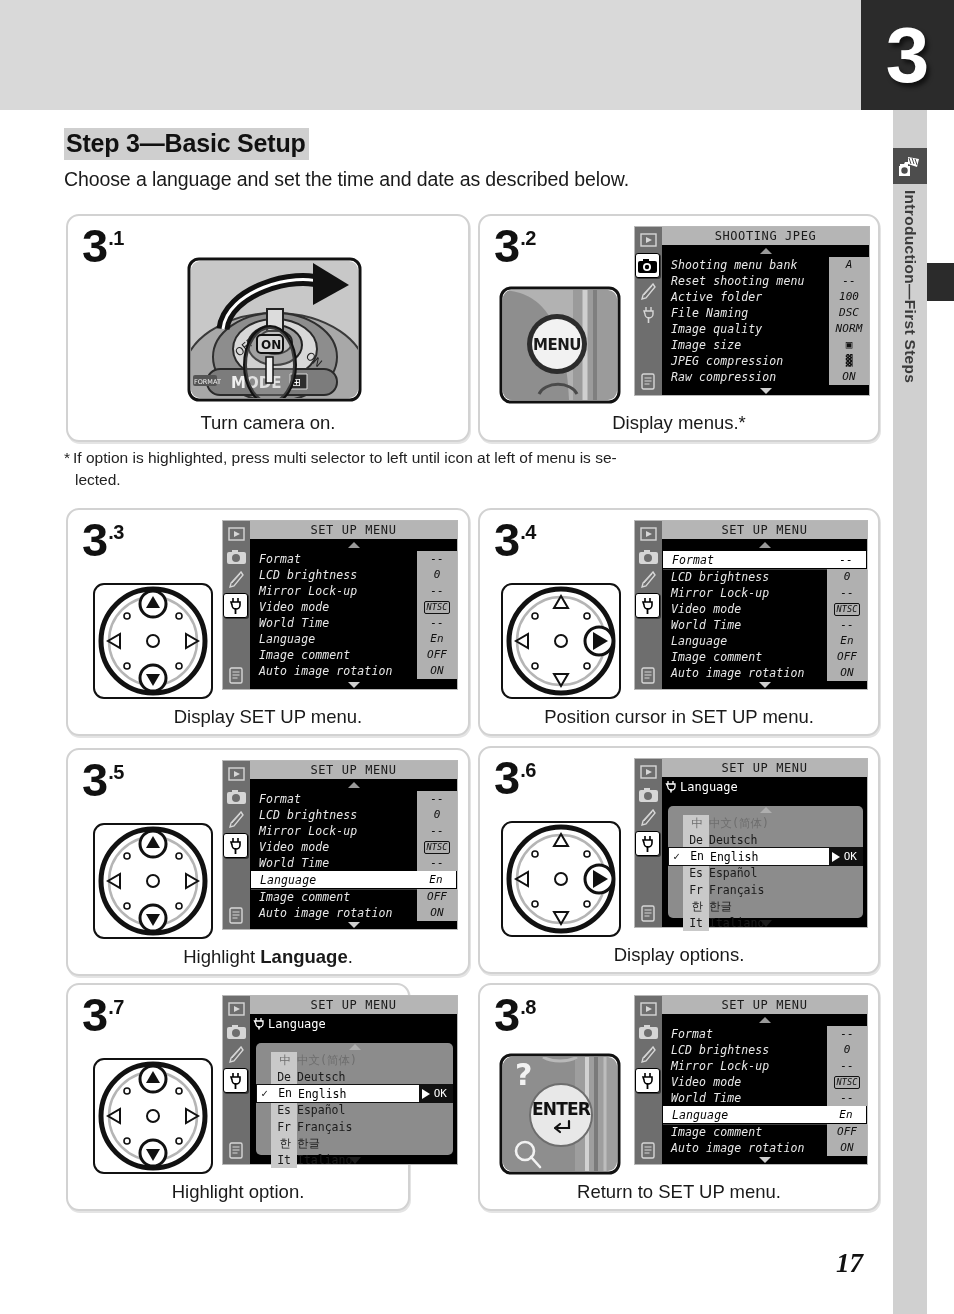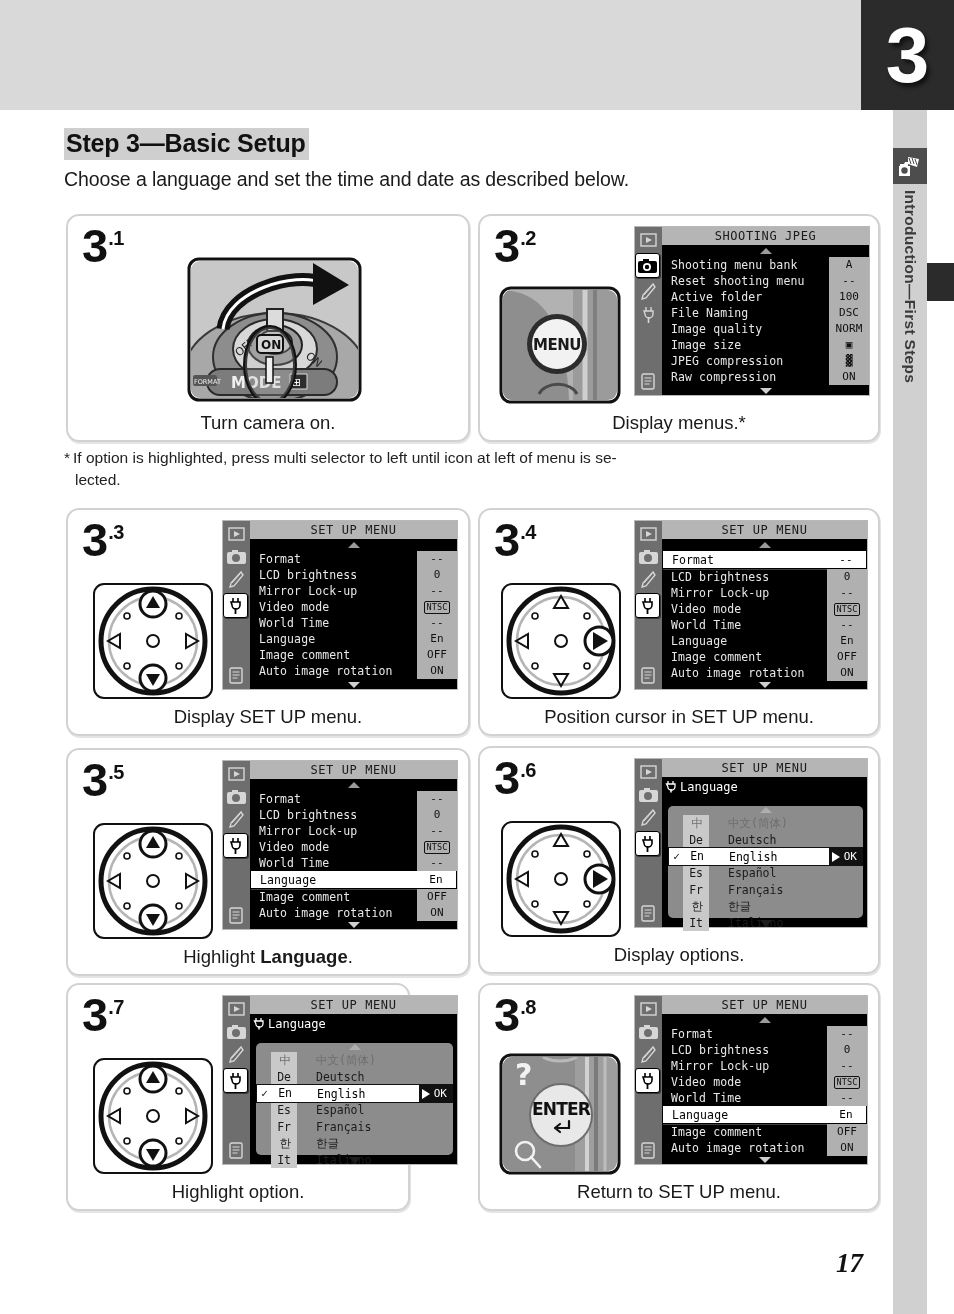--- a/index.html
+++ b/index.html
@@ -125,21 +125,21 @@
     display:flex; align-items:center; justify-content:center;
     border-bottom:1px solid #000;
   }
   .arr-up, .arr-dn {
     position:absolute; left:50%; transform:translateX(-50%);
     width:0; height:0; border-left:6px solid transparent; border-right:6px solid transparent;
   }
   .arr-up { top:21px; border-bottom:6px solid #9a9a9a; }
   .arr-dn { bottom:1px; border-top:6px solid #cfcfcf; }
 
-  .rows { position:absolute; left:0; right:0; top:30px; bottom:10px; }
+  .rows { position:absolute; left:0; right:0; top:30px; bottom:10px;font-style:italic; }
   .row {
     display:flex; align-items:center; height:16px;
     color:#e8e8e8; font-size:11.5px; letter-spacing:.1px;
   }
   .row .lbl { flex:1; padding-left:9px; white-space:nowrap; }
   .row .val {
     width:40px; text-align:center; background:#b0b0b0; color:#111;
     font-size:11px; height:16px; line-height:16px;
   }
   .row.hl { background:#fff; color:#000; border:1.5px solid #000;
@@ -160,21 +160,21 @@
   .optbox {
     position:absolute; left:6px; right:4px; top:47px; bottom:9px;
     background:#8c8c8c; border-radius:5px; padding-top:9px;
   }
   .optrow {
     display:flex; align-items:center; height:16.5px;
     font-size:11.5px; color:#1b1b1b;
   }
   .optrow .chk { width:15px; text-align:center; font-size:11px; color:#111; }
   .optrow .abbr { width:26px; text-align:right; padding-right:6px; background:#c9c9c9; height:16.5px; line-height:16.5px; }
-  .optrow .name { flex:1; padding-left:19px; white-space:nowrap; }
+  .optrow .name { flex:1; padding-left:0; white-space:nowrap; }
   .optrow.dim { color:#6e6e6e; }
   .optrow.sel {
     background:#fff; border:1.5px solid #111; height:19px; margin:-1px 0;
     color:#000; position:relative; z-index:2;
   }
   .optrow.sel .abbr { background:#fff; }
   .okbadge {
     background:#111; color:#fff; font-size:11px; padding:0 5px 0 3px;
     height:17px; line-height:17px; display:flex; align-items:center; gap:4px;
   }

